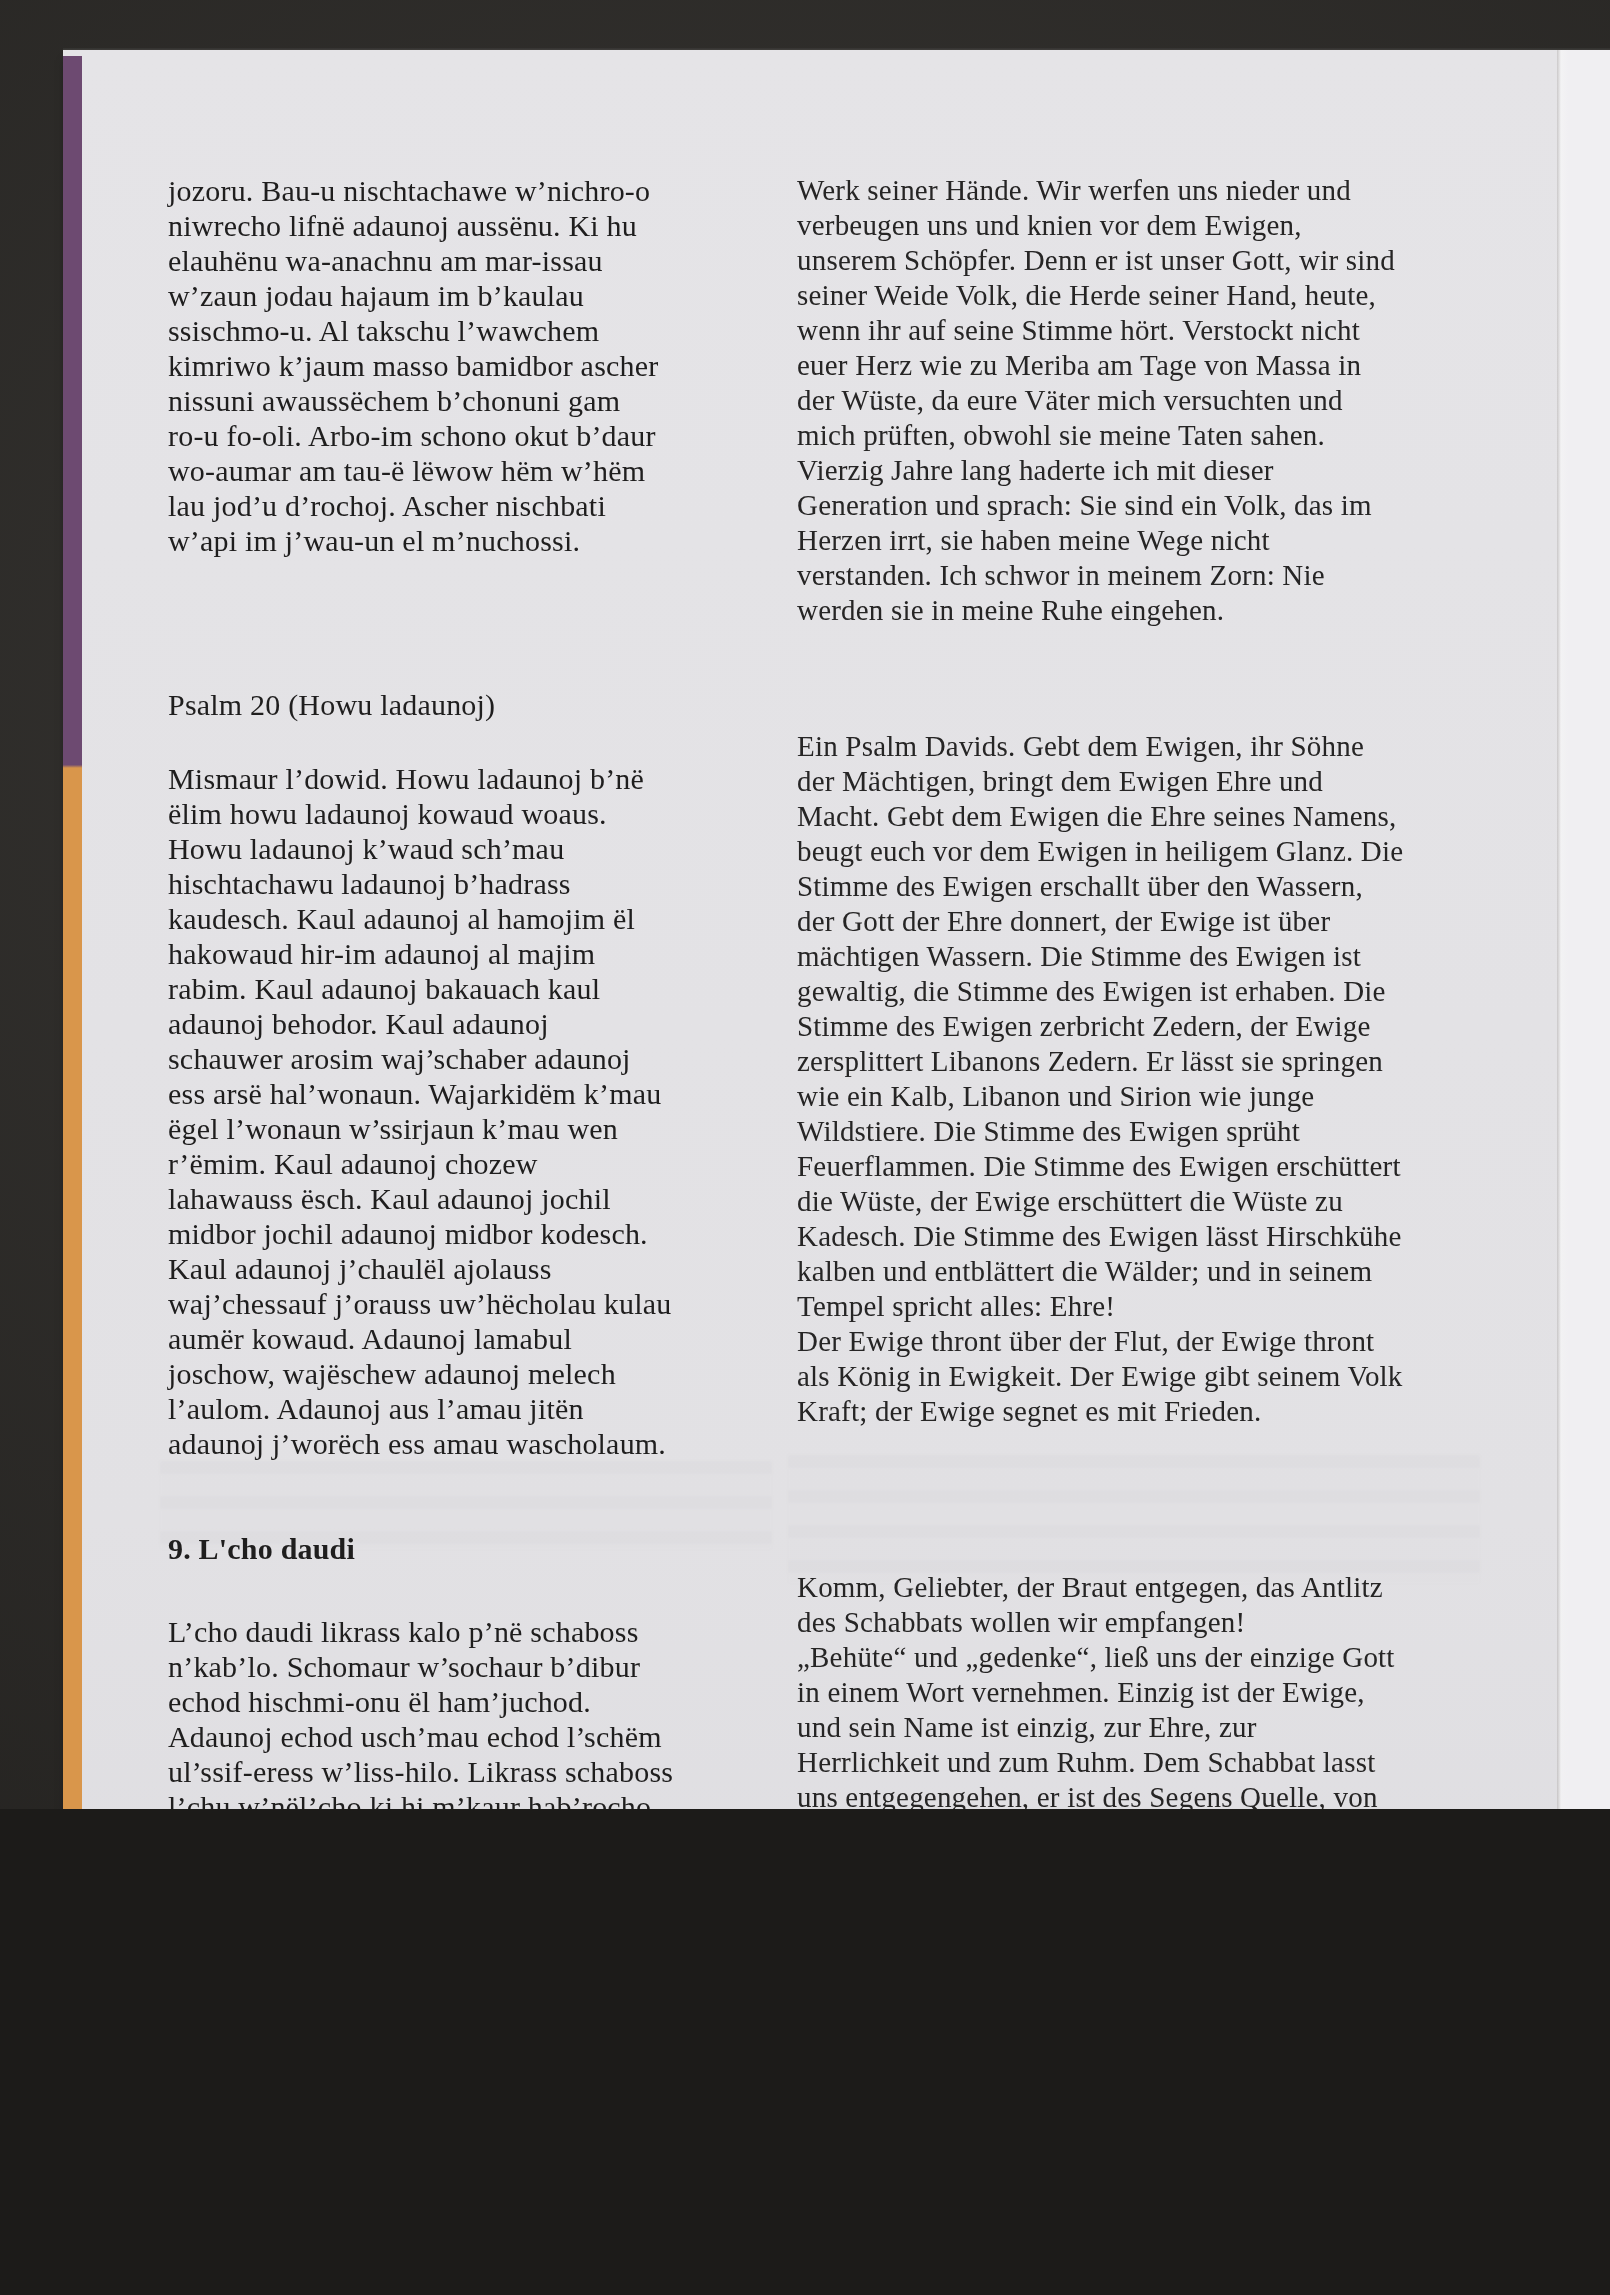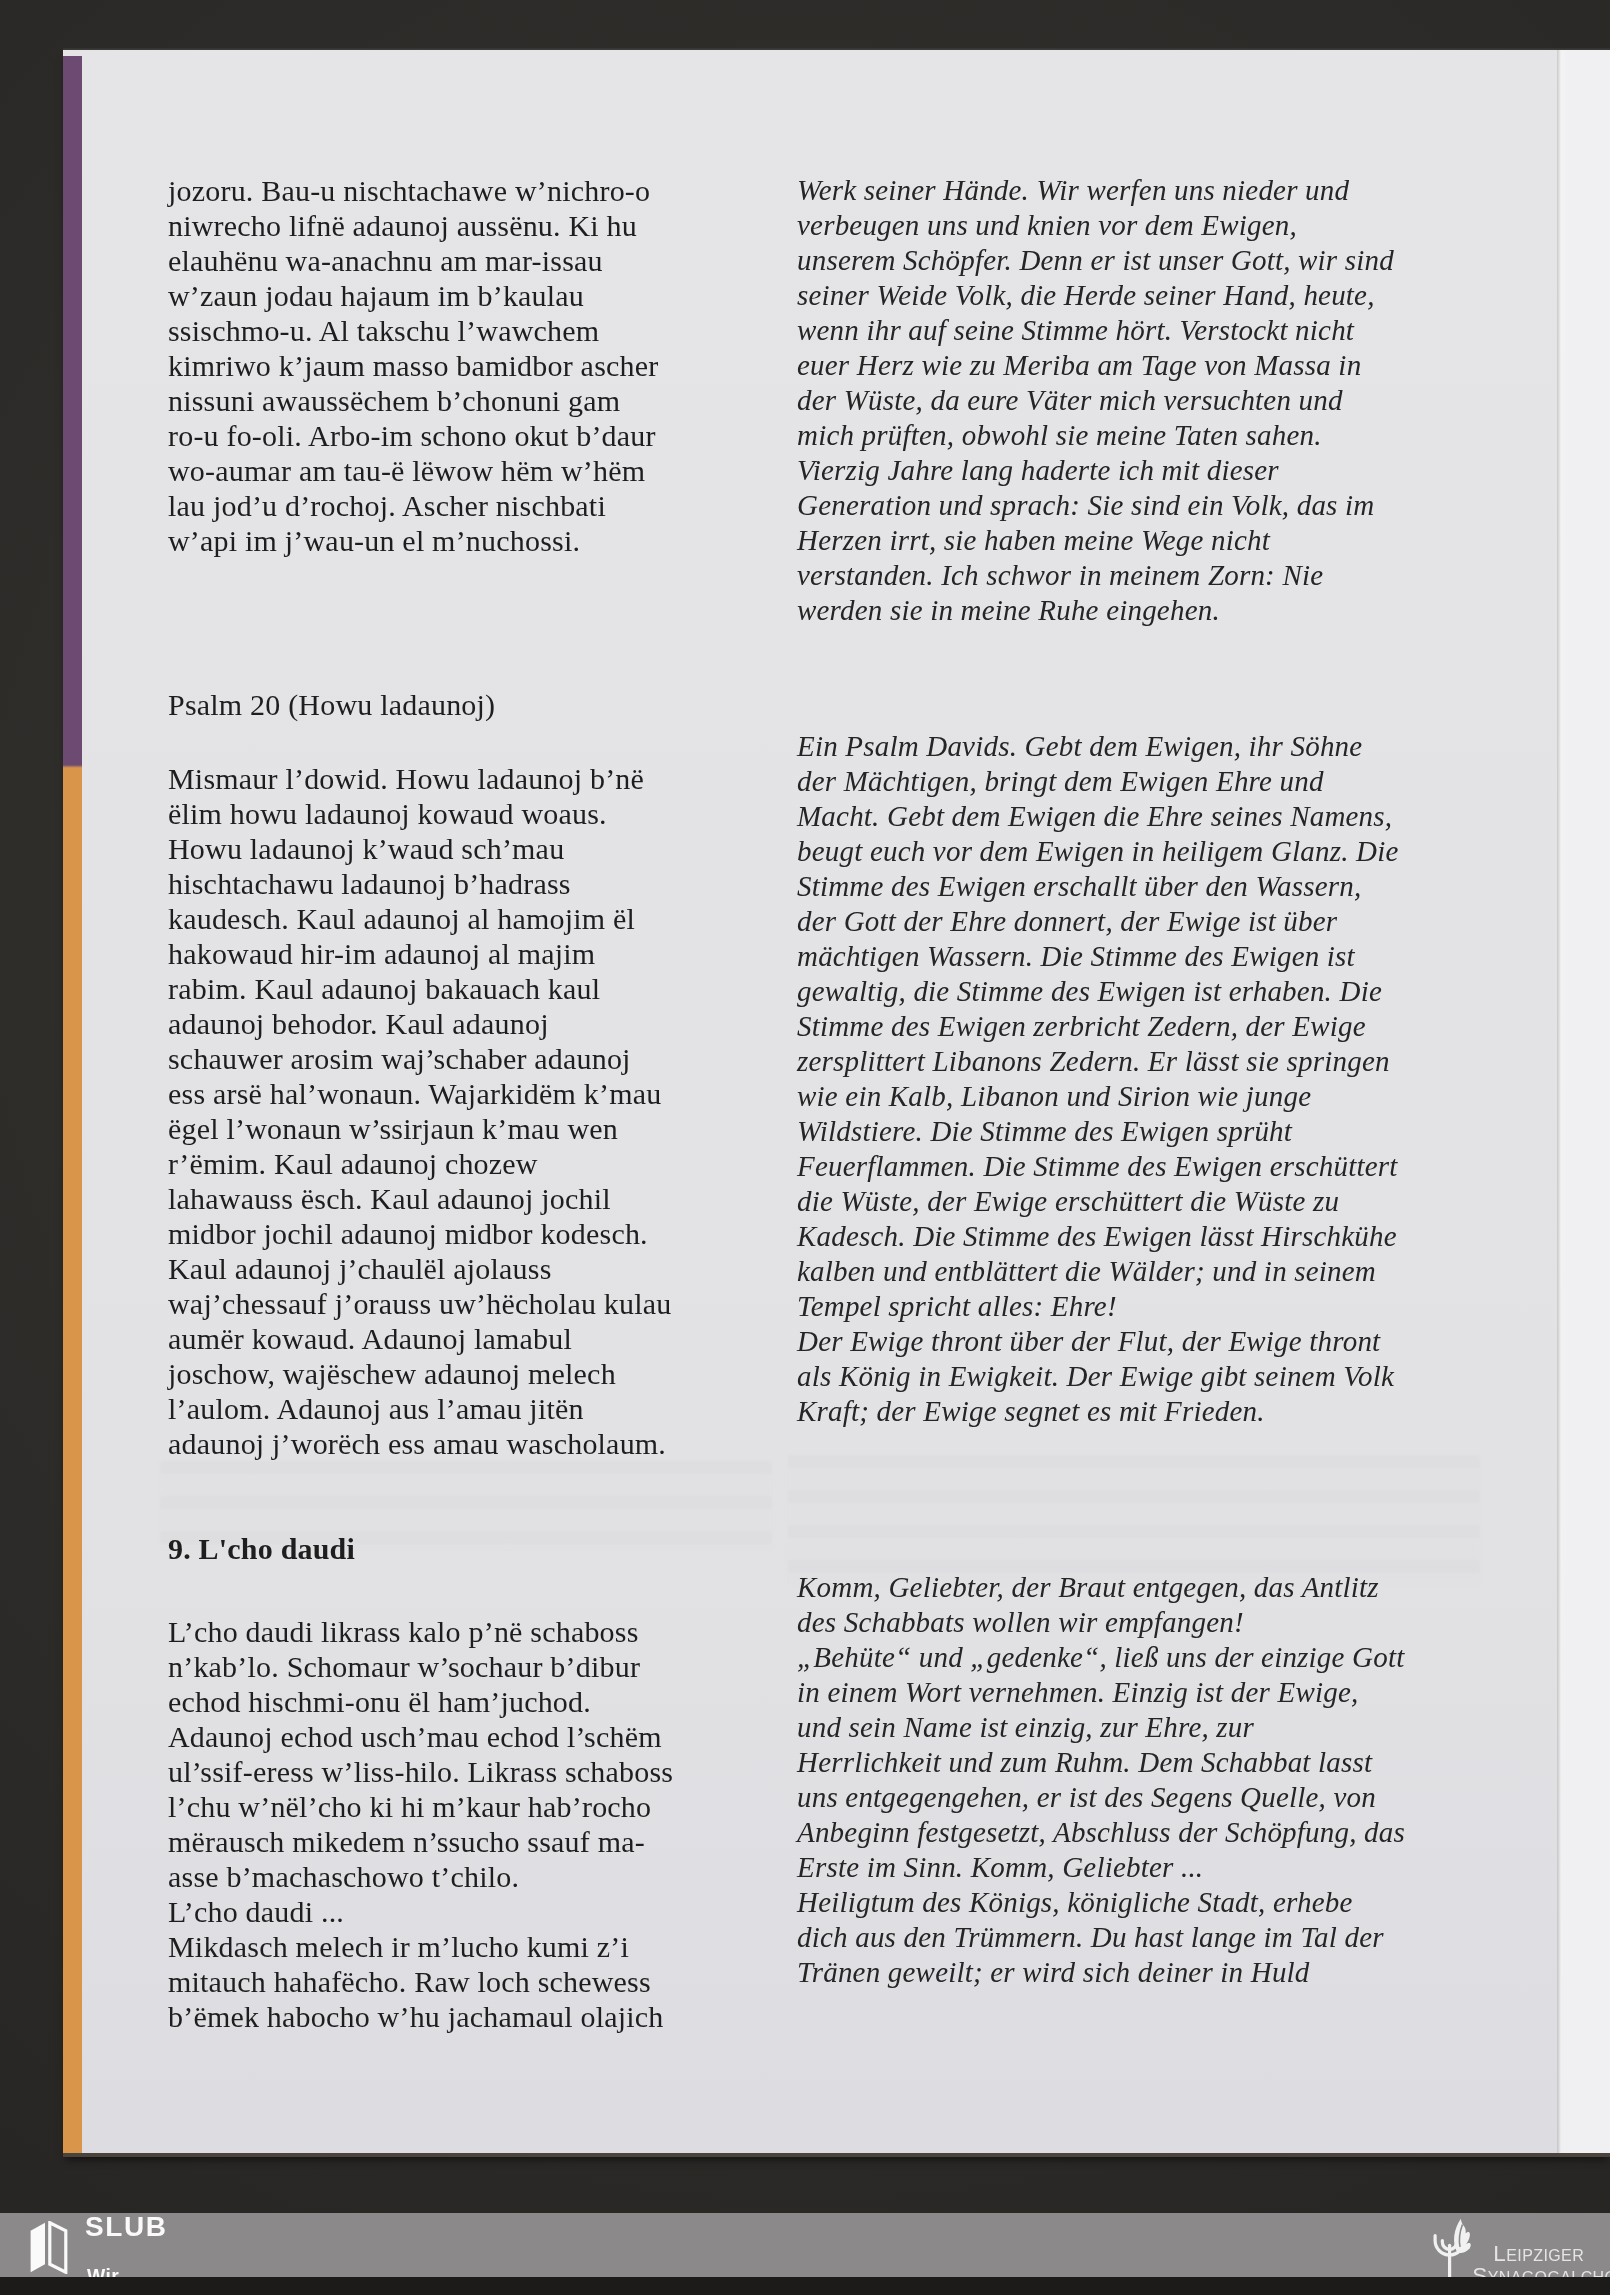--- a/index.html
+++ b/index.html
@@ -1,17 +1,17 @@
 <!DOCTYPE html>
 <html style="--background: #2e2c29; --page: #e5e4e7; --page-right: #f0eff2; --strip-purple: #6d4a71; --strip-orange: #d9964b; --footer-bar: #8b8989; --ink: #1f1e1e; --logo-white: #fafafa;font-size:13px"><head>
 <meta charset="utf-8">
 <style>
   html,body{margin:0;padding:0;background:#1c1b19;}
   .stage{
-    position:relative;width:1610px;height:2277px;overflow:hidden;
+    position:relative;width:1610px;height:1809px;overflow:hidden;
     background:
       radial-gradient(120% 90% at 50% 40%, rgba(255,255,255,0.045), rgba(0,0,0,0.25)),
       var(--background,#2e2c29);
   }
   .page{
     position:absolute;left:63px;top:50px;width:1548px;height:2103px;
     background:linear-gradient(180deg, var(--page,#e5e4e7) 0%, #e2e1e4 70%, #dddce0 100%);
     border-bottom:4px solid #4a443c;
     box-shadow:0 6.4px 8px -3.2px rgba(0,0,0,0.5), 0 -1.6px 0 rgba(255,255,255,0.08);
   }
@@ -32,21 +32,21 @@
     background:repeating-linear-gradient(180deg,
       rgba(115,115,128,0.07) 0 13px, rgba(115,115,128,0.015) 13px 35px);
   }
   .para,.heading{
     position:absolute;margin:0;white-space:pre;
     font-family:"Liberation Serif","DejaVu Serif",serif;
     color:var(--ink,#1f1e1e);
   }
   .roman{font-size:30px;line-height:35px;letter-spacing:0.2px;}
   .bold{font-weight:bold;}
-  .ital{font-style:italic;font-size:29px;line-height:35px;letter-spacing:0.2px;color:#262525;}
+  .ital{font-size:29px;line-height:35px;letter-spacing:0.2px;color:#262525;}
   .col-left{left:105px;}
   .col-right{left:734px;}
 
   .footer-bar{
     position:absolute;left:0;top:2213px;width:1610px;height:83px;
     background:var(--footer-bar,#8b8989);
   }
   .slub{position:absolute;left:29px;top:2216px;height:77px;}
   .slub-book{position:absolute;left:0;top:4.8px;}
   .slub-title{

